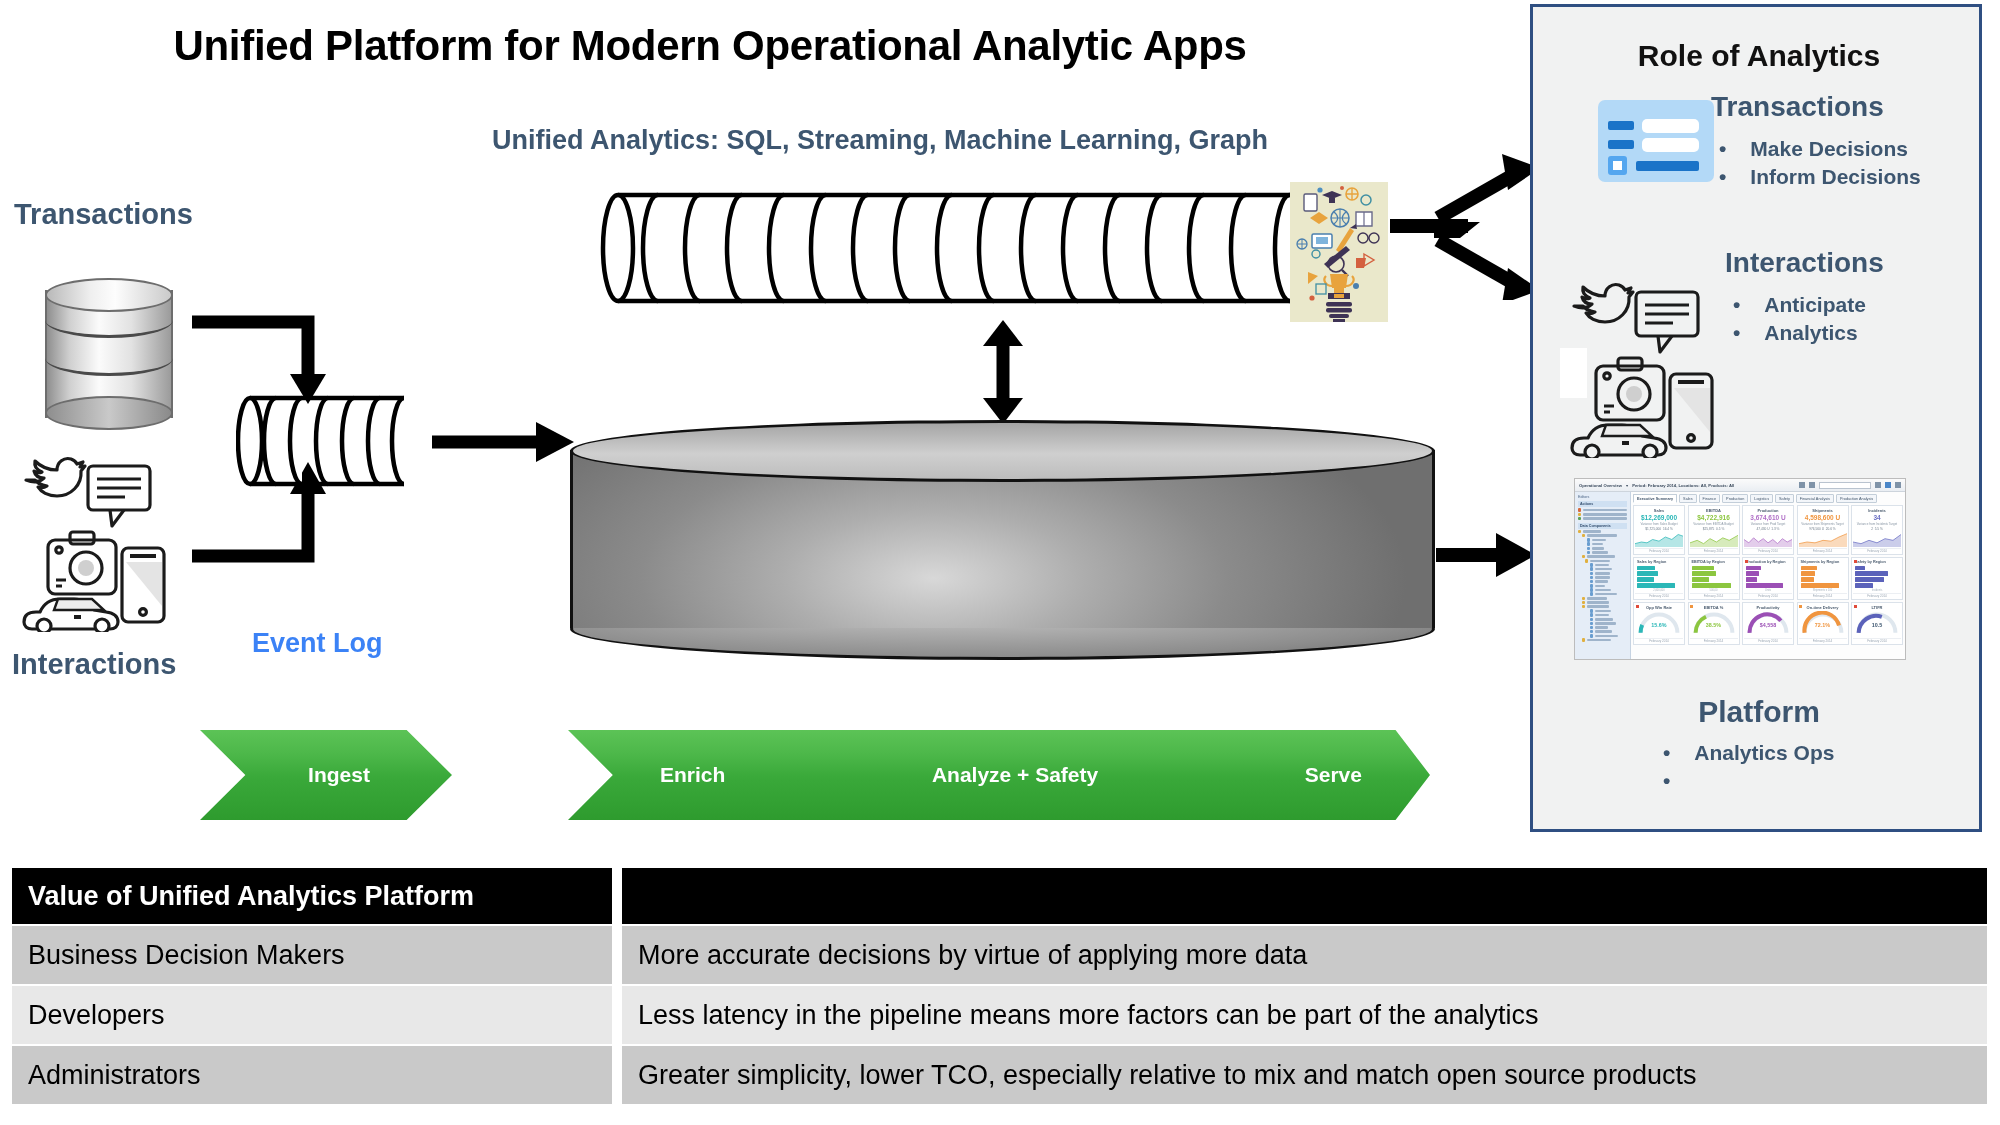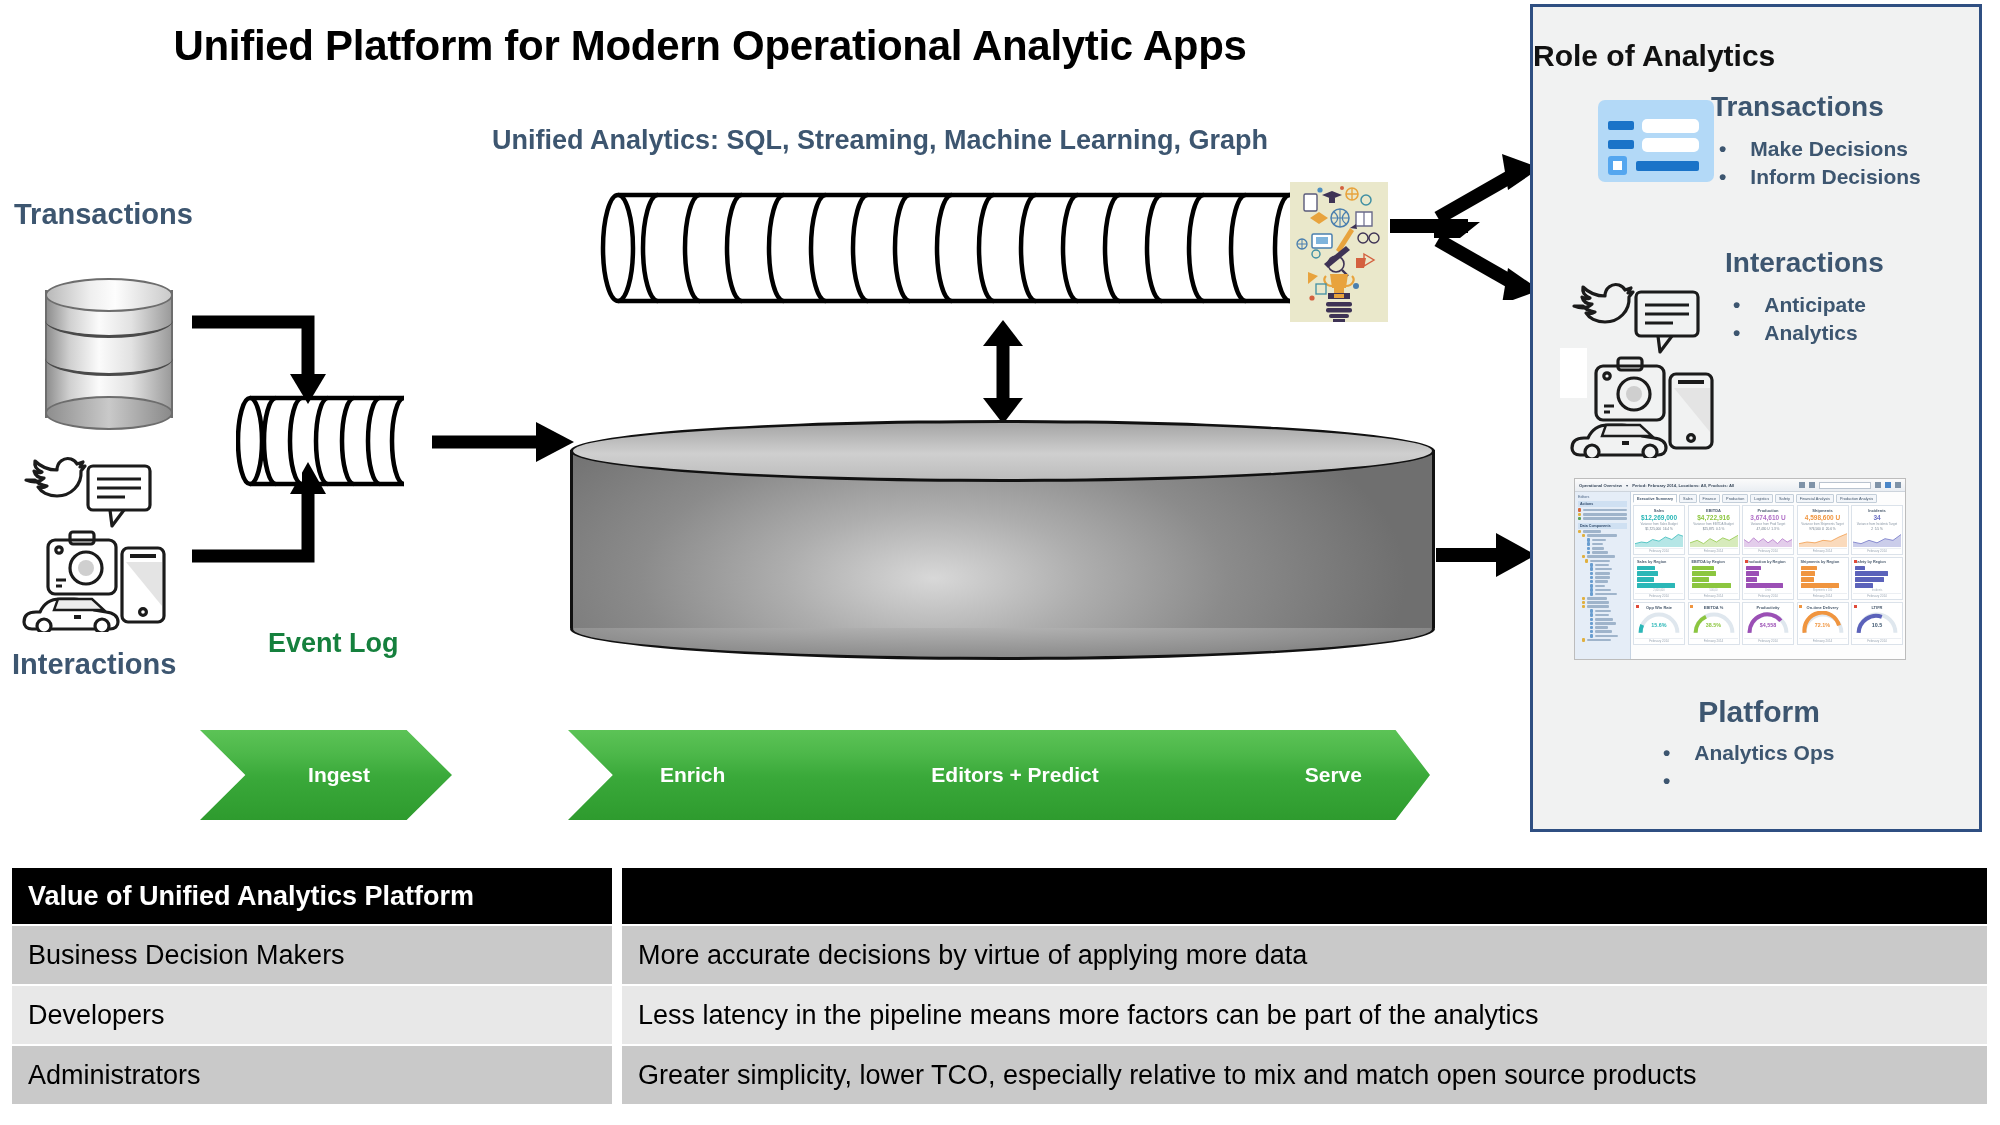--- a/index.html
+++ b/index.html
@@ -23,21 +23,21 @@
   #subtitle {
     left: 430px; top: 125px; width: 900px;
     text-align: center;
     font-size: 27px; font-weight: bold; color: #3d5670;
   }
 
   
   .src-label { font-size: 29px; font-weight: bold; color: #3d5670; }
   #label-transactions { left: 14px; top: 198px; }
   #label-interactions { left: 12px; top: 648px; }
-  #label-eventlog { left: 268px; top: 628px; font-size: 27px; font-weight:bold; color:#15803d; }
+  #label-eventlog { left: 252px; top: 628px; font-size: 27px; font-weight:bold; color:#3b82f6; }
   #label-dbms { left: 700px; top: 662px; width: 600px; text-align:center;
                 font-size: 27px; font-weight: bold; color: #3d5670; }
 
   
   #db-cyl { left: 45px; top: 278px; width: 128px; height: 152px; }
   .db-body {
     position:absolute; left:0; top:12px; width:128px; height:128px;
     background: linear-gradient(to right,#8f8f8f 0%,#cfcfcf 18%,#fbfbfb 42%,#e2e2e2 68%,#9b9b9b 100%);
     border-left:2px solid #6d6d6d; border-right:2px solid #6d6d6d;
   }
@@ -102,21 +102,21 @@
     width:100%; display:flex; justify-content:space-between;
     padding: 0 68px 0 92px;
   }
 
   
   #role-panel {
     left: 1530px; top: 4px; width: 452px; height: 828px;
     background: #f1f2f2; border: 3px solid #2f4f82;
   }
   #role-title {
-    position:absolute; left:0; top:32px; width:452px; 
+    position:absolute; left:0; top:32px; width:452px; text-align:center;
     font-size: 30px; font-weight:bold; color:#111;
   }
   .rp-head {
     position:absolute; font-size: 28px; font-weight:bold; color:#3d5670;
   }
   .rp-bullets { position:absolute; }
   .rp-bullet {
     display:flex; align-items:flex-start; gap:24px;
     font-size:21px; font-weight:bold; color:#3d5670; line-height:1.32;
   }
@@ -380,21 +380,21 @@
     <path d="M0 30 H66" stroke="#000" stroke-width="14" fill="none"></path>
     <path d="M60 8 L100 30 L60 52 Z" fill="#000"></path>
   </svg>
 
   <div class="chev" id="chev-ingest">
     <span class="chev-inner">Ingest</span>
   </div>
   <div class="chev" id="chev-pipeline">
     <span class="chev-inner">
       <span>Enrich</span>
-      <span>Editors + Predict</span>
+      <span>Analyze + Safety</span>
       <span>Serve</span>
     </span>
   </div>
 
   <div class="abs" id="role-panel">
     <div id="role-title">Role of Analytics</div>
 
     <div class="rp-head" style="left:178px; top:84px;">Transactions</div>
     <div class="rp-bullets" style="left:186px; top:128px;">
       <div class="rp-bullet">

